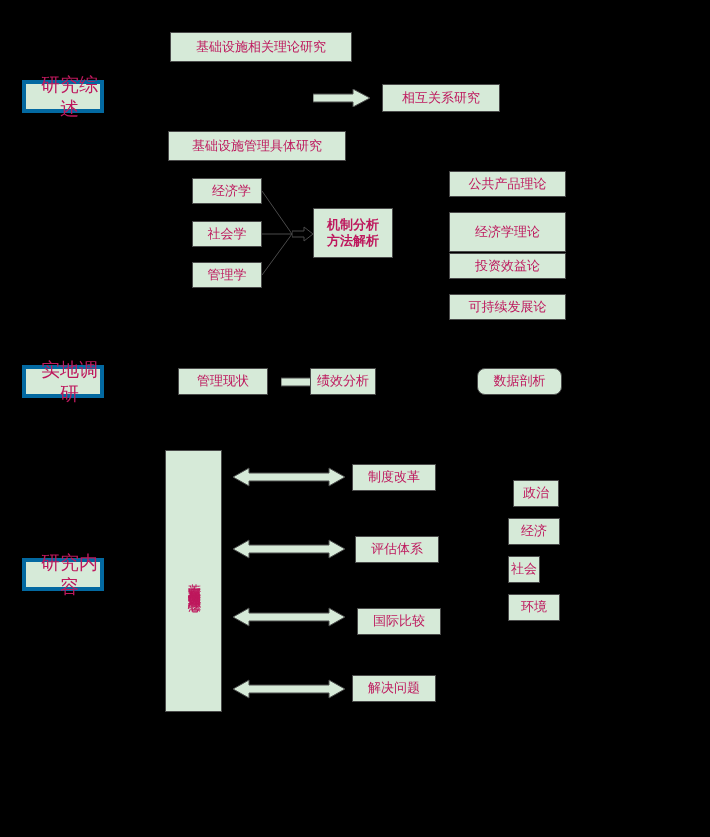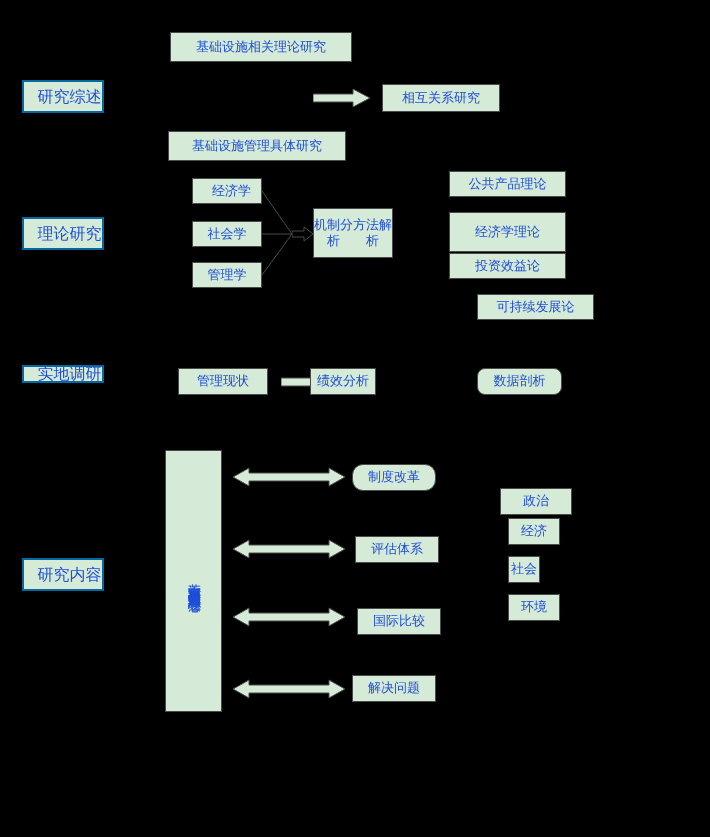--- a/index.html
+++ b/index.html
@@ -2,33 +2,33 @@
 <html><head>
 <meta charset="utf-8">
 <style>
   html,body{margin:0;padding:0;background:#000;}
   body{width:710px;height:837px;font-family:"DejaVu Sans","Liberation Sans",sans-serif;}
   #canvas{position:relative;width:710px;height:837px;overflow:hidden;}
   .box{
     position:absolute;
     background:#d6ead8;
     border:1px solid #4a4a4a;
-    color:#1d4ed8;
+    color:#be185d;
     font-size:13px;
     display:flex;
     align-items:center;
     justify-content:center;
     text-align:center;
     box-sizing:border-box;
     line-height:1.25;
   }
   .stage{
     background:#d6ead8;
-    border:2px solid #0369a1;
-    font-size:16px;
+    border:4px solid #0369a1;
+    font-size:19px;
     padding-left:13px;
   }
   .vert{
     writing-mode:vertical-rl;
     text-orientation:upright;
     letter-spacing:1px;
     line-height:1.15;
     font-size:13px;
     padding:6px 0;
   }
@@ -37,23 +37,22 @@
   .conn{position:absolute;}
   .conn svg{display:block;}
 </style>
 </head>
 <body>
 
 <div id="canvas">
 
   <div class="box stage" style="left:22px;top:80px;width:82px;height:33px;">研究综述</div>
 
-  <div class="box stage" style="left:22px;top:217px;width:82px;height:33px;">理论研究</div>
 
-  <div class="box stage" style="left:22px;top:365px;width:82px;height:18px;">实地调研</div>
+  <div class="box stage" style="left:22px;top:365px;width:82px;height:33px;">实地调研</div>
 
   <div class="box stage" style="left:22px;top:558px;width:82px;height:33px;">研究内容</div>
 
   <div class="box" style="left:170px;top:32px;width:182px;height:30px;">基础设施相关理论研究</div>
 
 
   <div class="box" style="left:382px;top:84px;width:118px;height:28px;">相互关系研究</div>
 
   <div class="arrow-h" style="left:313px;top:89px;">
     <svg width="58" height="18" viewBox="0 0 58 18">
@@ -76,53 +75,53 @@
       <path d="M0,87 L30,46" stroke="#4a4a4a" stroke-width="1" fill="none"></path>
     </svg>
   </div>
 
   <div class="arrow-h" style="left:292px;top:226px;">
     <svg width="22" height="16" viewBox="0 0 22 16">
       <polygon points="0,5 12,5 12,1 21,8 12,15 12,11 0,11" fill="#000000" stroke="#4a4a4a" stroke-width="1"></polygon>
     </svg>
   </div>
 
-  <div class="box" style="left:313px;top:208px;width:80px;height:50px;flex-direction:row;">
+  <div class="box" style="left:313px;top:208px;width:80px;height:50px;flex-direction:column;font-weight:bold;">
     <span>机制分析</span>
     <span>方法解析</span>
   </div>
 
   <div class="box" style="left:449px;top:171px;width:117px;height:26px;">公共产品理论</div>
 
   <div class="box" style="left:449px;top:212px;width:117px;height:40px;">经济学理论</div>
 
   <div class="box" style="left:449px;top:253px;width:117px;height:26px;">投资效益论</div>
 
-  <div class="box" style="left:449px;top:294px;width:117px;height:26px;margin-left:28px;">可持续发展论</div>
+  <div class="box" style="left:449px;top:294px;width:117px;height:26px;">可持续发展论</div>
 
   <div class="box" style="left:178px;top:368px;width:90px;height:27px;">管理现状</div>
 
   <div class="arrow-h" style="left:281px;top:373px;">
     <svg width="46" height="18" viewBox="0 0 46 18">
       <polygon points="0,5 30,5 30,0 45,9 30,18 30,13 0,13" fill="#d6ead8" stroke="#4a4a4a" stroke-width="1"></polygon>
     </svg>
   </div>
 
   <div class="box" style="left:310px;top:368px;width:66px;height:27px;">绩效分析</div>
 
   <div class="box" style="left:477px;top:368px;width:85px;height:27px;border-radius:8px;">数据剖析</div>
 
   <div class="box vert" style="left:165px;top:450px;width:57px;height:262px;">营运中农村基础设施绩效管理核心理念</div>
 
   <div class="arrow-h" style="left:233px;top:467px;">
     <svg width="112" height="20" viewBox="0 0 112 20">
       <polygon points="0,10 16,1 16,6 96,6 96,1 112,10 96,19 96,14 16,14 16,19" fill="#d6ead8" stroke="#4a4a4a" stroke-width="1"></polygon>
     </svg>
   </div>
-  <div class="box" style="left:352px;top:464px;width:84px;height:27px;border-radius:11px;">制度改革</div>
+  <div class="box" style="left:352px;top:464px;width:84px;height:27px;">制度改革</div>
 
   <div class="arrow-h" style="left:233px;top:539px;">
     <svg width="112" height="20" viewBox="0 0 112 20">
       <polygon points="0,10 16,1 16,6 96,6 96,1 112,10 96,19 96,14 16,14 16,19" fill="#d6ead8" stroke="#4a4a4a" stroke-width="1"></polygon>
     </svg>
   </div>
   <div class="box" style="left:355px;top:536px;width:84px;height:27px;">评估体系</div>
 
   <div class="arrow-h" style="left:233px;top:607px;">
     <svg width="112" height="20" viewBox="0 0 112 20">
@@ -131,21 +130,21 @@
   </div>
   <div class="box" style="left:357px;top:608px;width:84px;height:27px;">国际比较</div>
 
   <div class="arrow-h" style="left:233px;top:679px;">
     <svg width="112" height="20" viewBox="0 0 112 20">
       <polygon points="0,10 16,1 16,6 96,6 96,1 112,10 96,19 96,14 16,14 16,19" fill="#d6ead8" stroke="#4a4a4a" stroke-width="1"></polygon>
     </svg>
   </div>
   <div class="box" style="left:352px;top:675px;width:84px;height:27px;">解决问题</div>
 
-  <div class="box" style="left:500px;top:480px;width:72px;height:27px;margin-top:8px;">政治</div>
+  <div class="box" style="left:513px;top:480px;width:46px;height:27px;">政治</div>
 
   <div class="box" style="left:508px;top:518px;width:52px;height:27px;">经济</div>
 
   <div class="box" style="left:508px;top:556px;width:32px;height:27px;">社会</div>
 
   <div class="box" style="left:508px;top:594px;width:52px;height:27px;">环境</div>
 
 </div>
 
 </body></html>

